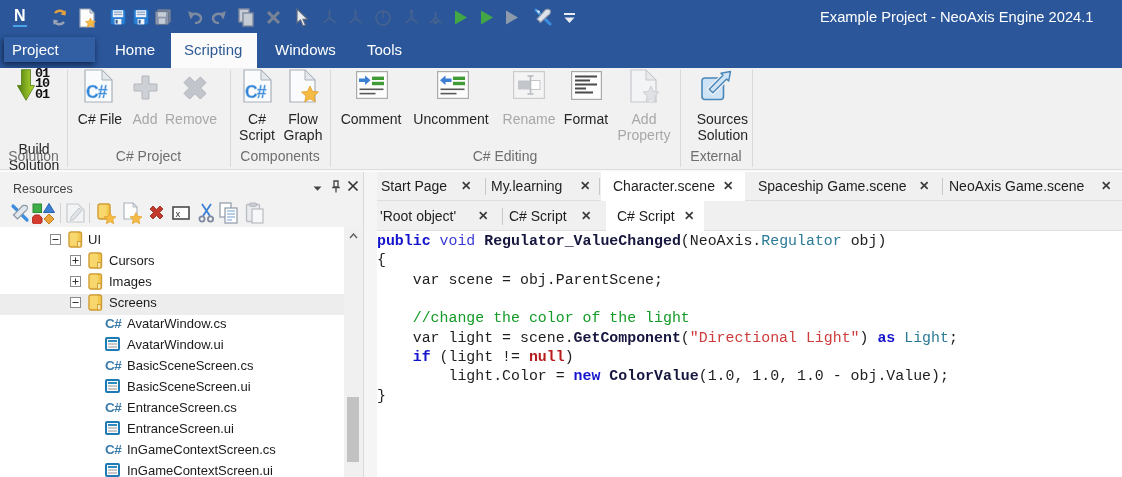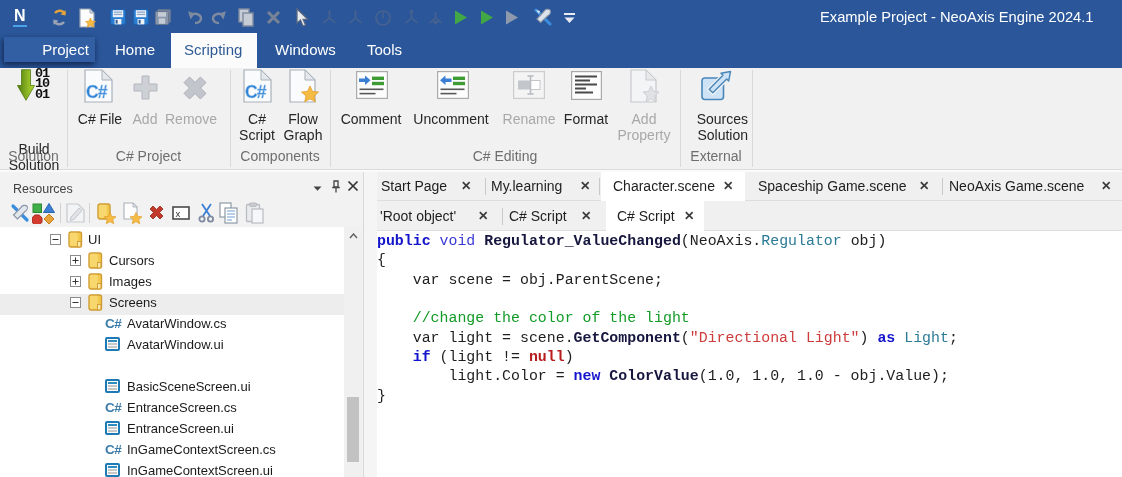--- a/index.html
+++ b/index.html
@@ -109,21 +109,21 @@
   </svg>
   <div class="abs" style="left:564px;top:13px;width:11px;height:2px;background:#e8ecf2;"></div>
   <svg class="abs" style="left:564px;top:17px;" width="11" height="7" viewBox="0 0 11 7">
       <path d="M0.5 0.5 L10.5 0.5 L5.5 6 Z" fill="#e8ecf2"></path>
     </svg>
 </div>
 
 <div class="abs" style="left:820px;top:9px;width:300px;font-size:14.7px;color:#ffffff;white-space:nowrap;">Example Project - NeoAxis Engine 2024.1</div>
 
 <div class="abs" style="left:4px;top:37px;width:91px;height:25px;background:#325fa4;box-shadow:0 3px 6px rgba(8,20,50,.45), -2px 2px 5px rgba(8,20,50,.4);"></div>
-<div class="abs" style="left:20px;top:37px;width:91px;height:25px;color:#fff;font-size:15px;text-align:center;line-height:25px;">Project</div>
+<div class="abs" style="left:12px;top:37px;width:91px;height:25px;color:#fff;font-size:15px;line-height:25px;">Project</div>
 <div class="abs" style="left:171px;top:33px;width:86px;height:35px;background:#fbfbfb;"></div>
 <div class="abs" style="left:115px;top:41px;color:#fff;font-size:15px;">Home</div>
 <div class="abs" style="left:184px;top:41px;color:#2f5a96;font-size:15px;">Scripting</div>
 <div class="abs" style="left:275px;top:41px;color:#fff;font-size:15px;">Windows</div>
 <div class="abs" style="left:367px;top:41px;color:#fff;font-size:15px;">Tools</div>
 
 <div class="abs" style="left:0;top:68px;width:1122px;height:101px;background:#f1f1f1;"></div>
 <div class="abs" style="left:0;top:169px;width:1122px;height:3px;background:#fafafa;border-top:1px solid #dcdcdc;box-sizing:border-box;"></div>
 
 <div class="abs" style="left:67px;top:70px;width:1px;height:97px;background:#d9d9d9;"></div>
@@ -352,20 +352,23 @@
         <rect x="1.8" y="1.8" width="8" height="13" rx="1.5" fill="#f7d76e"></rect>
         <rect x="9.5" y="10.5" width="3.4" height="5.4" fill="#fbe9a8" stroke="#cf9b33" stroke-width="0.9"></rect>
       </svg>
     <span class="abs" style="left:109px;top:3px;">Screens</span>
   </div>
   <div class="abs trow cs" style="top:86px;">
       <span class="abs" style="left:127px;top:3px;">AvatarWindow.cs</span>
     </div>
   <div class="abs trow ui" style="top:107px;">
       <span class="abs" style="left:127px;top:3px;">AvatarWindow.ui</span>
+    </div>
+  <div class="abs trow cs" style="top:128px;">
+      <span class="abs" style="left:127px;top:3px;">BasicSceneScreen.cs</span>
     </div>
   <div class="abs trow ui" style="top:149px;">
       <span class="abs" style="left:127px;top:3px;">BasicSceneScreen.ui</span>
     </div>
   <div class="abs trow cs" style="top:170px;">
       <span class="abs" style="left:127px;top:3px;">EntranceScreen.cs</span>
     </div>
   <div class="abs trow ui" style="top:191px;">
       <span class="abs" style="left:127px;top:3px;">EntranceScreen.ui</span>
     </div>

